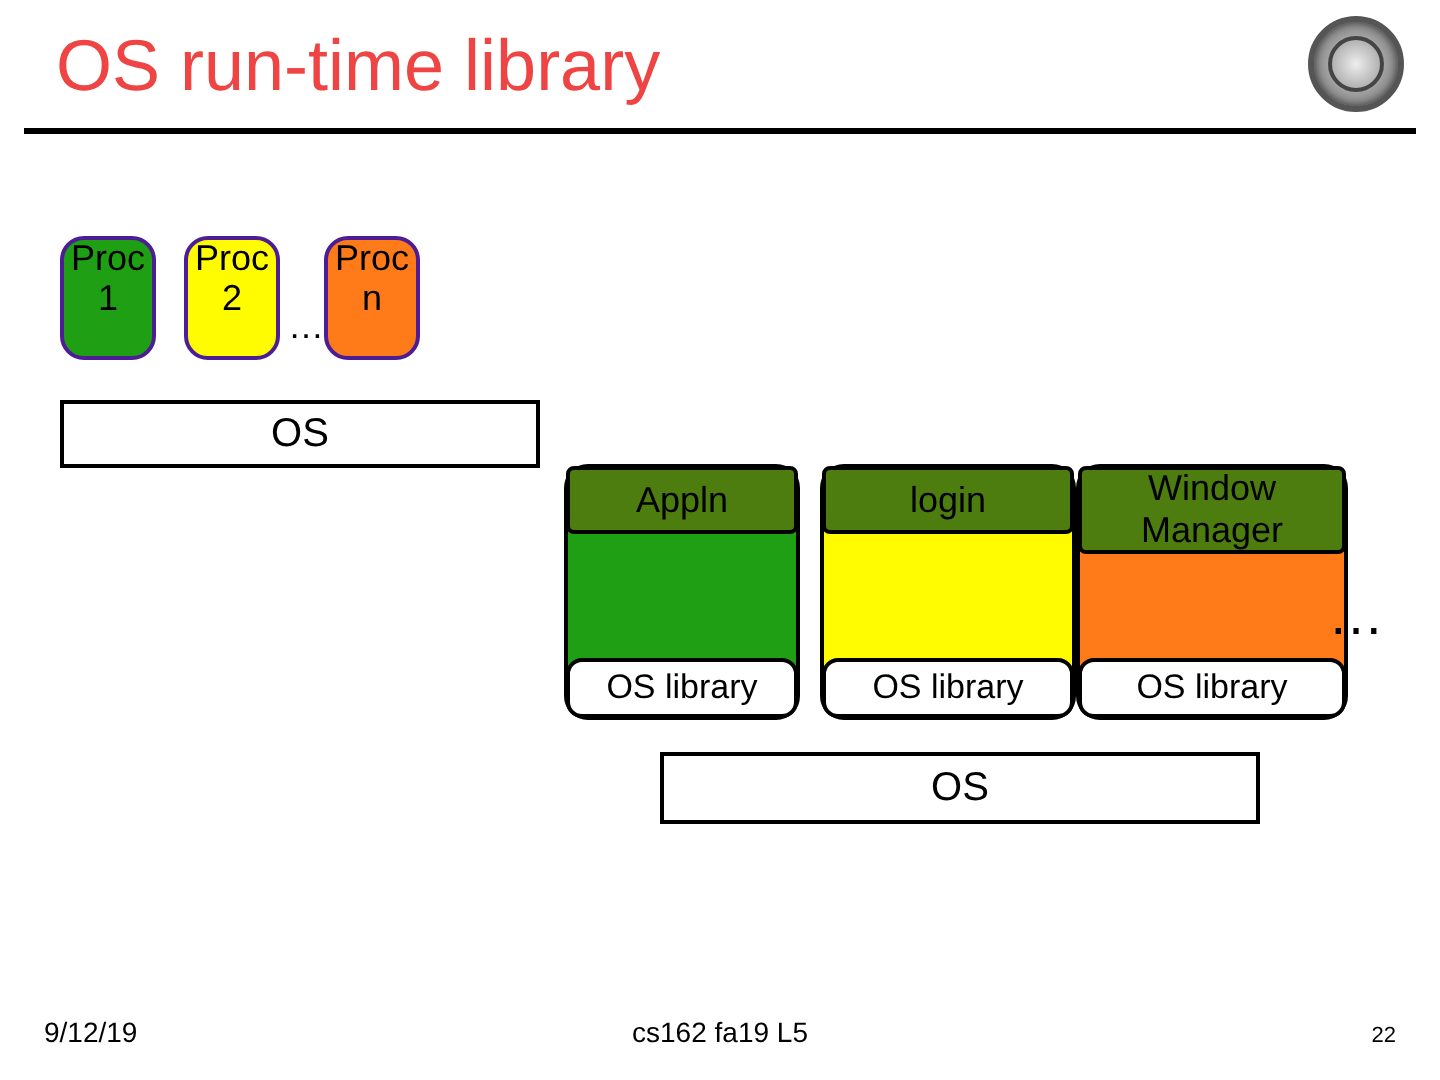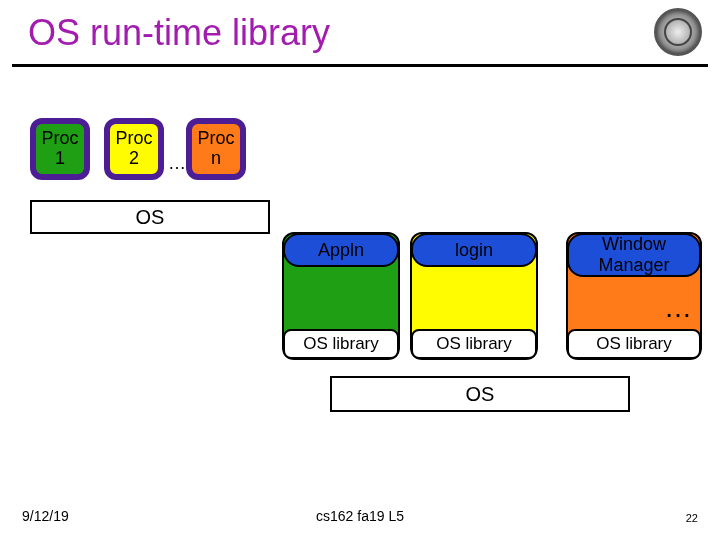--- a/index.html
+++ b/index.html
@@ -12,21 +12,21 @@
   }
   .slide {
     position: relative;
     width: 720px; height: 540px;
   }
   .title {
     position: absolute;
     left: 28px; top: 12px;
     font-size: 36px;
     font-weight: 400;
-    color: #a21caf;
+    color: #ef4444;
   }
   .rule {
     position: absolute;
     left: 12px; right: 12px; top: 64px;
     height: 3px; background: #000;
   }
   .seal {
     position: absolute;
     right: 18px; top: 8px;
     width: 48px; height: 48px;
@@ -42,24 +42,24 @@
     background: radial-gradient(circle, #eee, #999);
   }
 
   
   .procrow {
     position: absolute;
     left: 30px; top: 118px;
     display: flex; align-items: flex-end; gap: 14px;
   }
   .proc {
-    width: 60px; height: 62px;
-    border: 6px solid #4c1d95;
+    width: 48px; height: 62px;
+    border: 2px solid #4c1d95;
     border-radius: 12px;
-    display: flex; align-items: center; justify-content: center;
+    display: flex; justify-content: center;
     text-align: center;
     font-size: 18px;
     line-height: 1.1;
   }
   .proc.green  { background:#1fa014; }
   .proc.yellow { background:#fffb00; }
   .proc.orange { background:#ff7a18; }
   .dots-small {
     font-size: 18px;
     padding: 0 0 6px 0;
@@ -84,28 +84,28 @@
     width: 410px; height: 130px;
   }
   .col {
     position: absolute; top: 0;
     width: 118px; height: 128px;
     border: 2px solid #000;
     border-radius: 12px;
   }
   .col1 { left: 0;   background:#1fa014; }
   .col2 { left: 128px; width:128px; background:#fffb00;padding-left:16px; }
-  .col3 { left: 284px; width:136px; background:#ff7a18; }
+  .col3 { left: 256px; width:136px; background:#ff7a18; }
 
   .col-head {
     position:absolute; left:-1px; right:-1px; top:-1px;
     height: 34px;
     border: 2px solid #000;
-    border-radius: 16px;
-    background:#1d4ed8;
+    border-radius: 4px;
+    background:#4d7c0f;
     display:flex; align-items:center; justify-content:center;
     font-size: 18px;
   }
   .col-foot {
     position:absolute; left:-1px; right:-1px; bottom:-1px;
     height: 30px;
     border: 2px solid #000000;
     border-radius: 8px;
     background:#fff;
     display:flex; align-items:center; justify-content:center;

